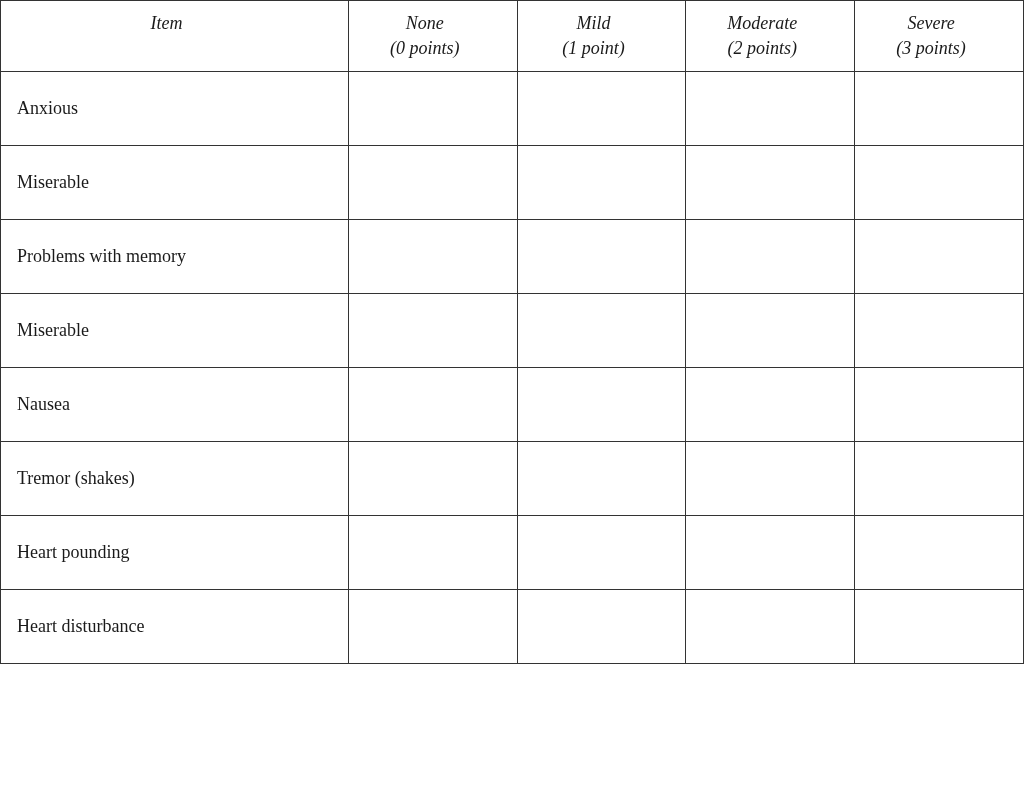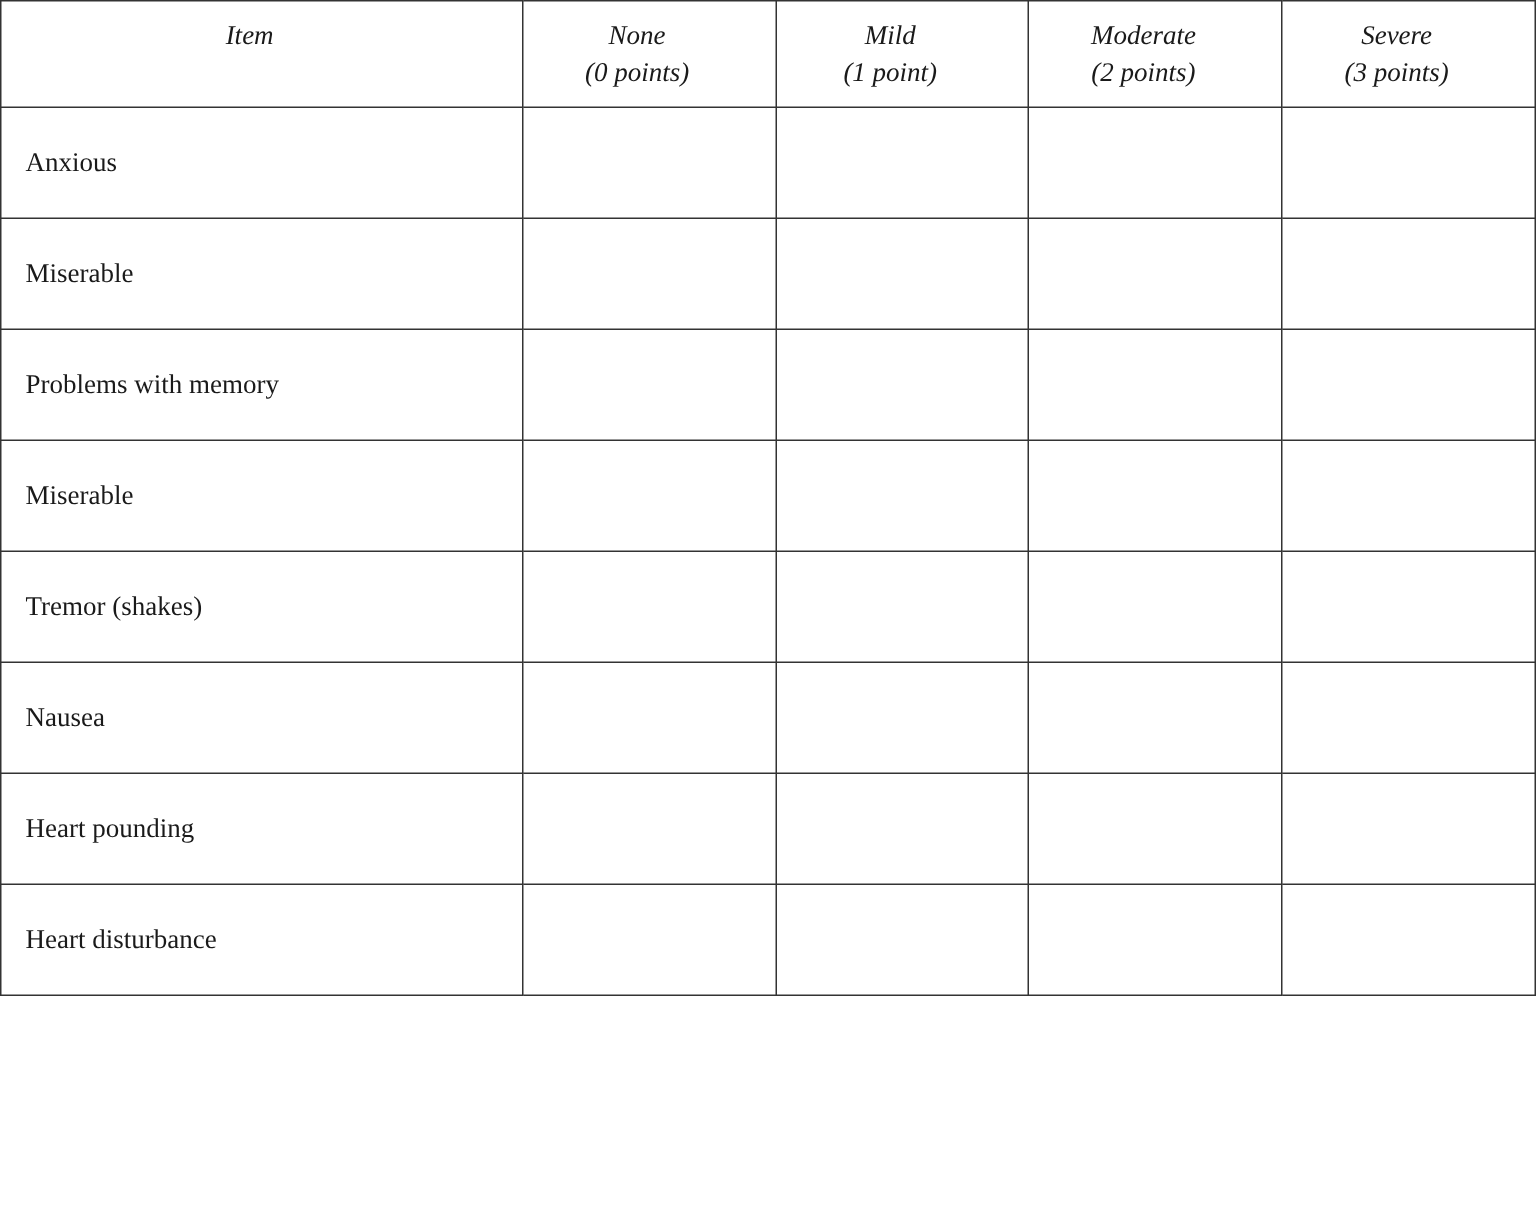--- a/index.html
+++ b/index.html
@@ -131,28 +131,28 @@
           <td class="rating-cell"></td>
         </tr>
         <tr class="row-height">
           <td class="item-cell">Miserable</td>
           <td class="rating-cell"></td>
           <td class="rating-cell"></td>
           <td class="rating-cell"></td>
           <td class="rating-cell"></td>
         </tr>
         <tr class="row-height">
-          <td class="item-cell">Tremor (shakes)</td>
+          <td class="item-cell">Nausea</td>
           <td class="rating-cell"></td>
           <td class="rating-cell"></td>
           <td class="rating-cell"></td>
           <td class="rating-cell"></td>
         </tr>
         <tr class="row-height">
-          <td class="item-cell">Nausea</td>
+          <td class="item-cell">Tremor (shakes)</td>
           <td class="rating-cell"></td>
           <td class="rating-cell"></td>
           <td class="rating-cell"></td>
           <td class="rating-cell"></td>
         </tr>
         <tr class="row-height">
           <td class="item-cell">Heart pounding</td>
           <td class="rating-cell"></td>
           <td class="rating-cell"></td>
           <td class="rating-cell"></td>

